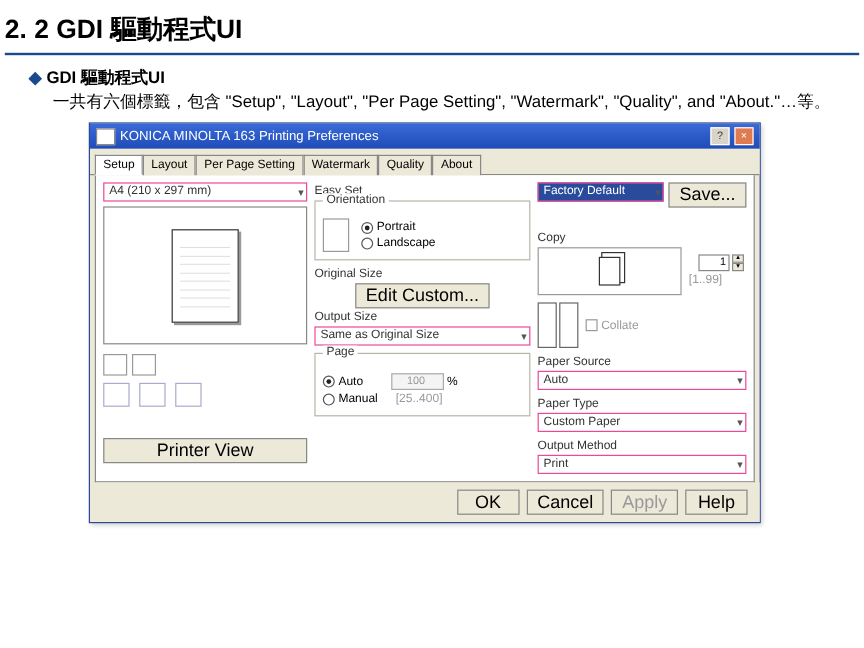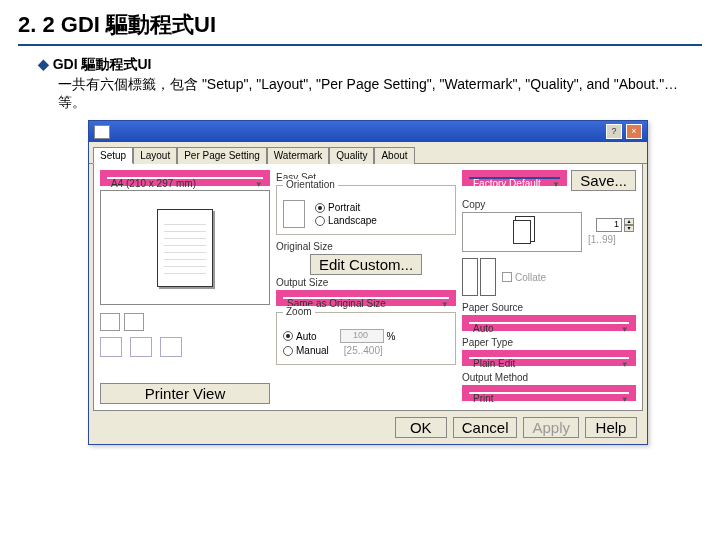--- a/index.html
+++ b/index.html
@@ -5,21 +5,21 @@
   * { box-sizing: border-box; }
   body {
     margin: 0;
     font-family: Arial, "Microsoft JhengHei", sans-serif;
     background: #fff;
     font-size: 13px;
   }
   .slide {
     width: 720px;
     height: 540px;
-    padding: 8px 18px;
+    padding: 8px 4px;
     position: relative;
   }
   .heading {
     font-size: 22px;
     font-weight: bold;
     margin: 2px 0 4px 0;
   }
   .underline {
     height: 2px;
     background: #184a8c;
@@ -93,21 +93,21 @@
     border: 1px solid #888;
     border-top: none;
     padding: 6px;
     display: flex;
     gap: 6px;
   }
   .col-left { width: 170px; }
   .col-mid { width: 180px; }
   .col-right { flex: 1; }
   .dropdown, .inputbox {
-    border: 7px solid #ec4899;
+    border: 1px solid #ec4899;
     background: #fff;
     height: 16px;
     line-height: 14px;
     padding: 0 14px 0 4px;
     font-size: 10px;
     position: relative;
     color: #333;
   }
   .dropdown::after {
     content: "▾";
@@ -205,20 +205,21 @@
   <div class="underline"></div>
 
   <div class="bullet-block">
     <div class="bullet">GDI 驅動程式UI</div>
     <div class="desc">一共有六個標籤，包含 "Setup", "Layout", "Per Page Setting", "Watermark", "Quality", and "About."…等。</div>
   </div>
 
   <div class="dialog">
     <div class="titlebar">
       <span class="tiny-ic"></span>
+      <span>KONICA MINOLTA 163 Printing Preferences</span>
       <span class="spacer"></span>
       <span class="tb-btn">?</span>
       <span class="tb-btn close">×</span>
     </div>
 
     <div class="tabs">
       <div class="tab active">Setup</div>
       <div class="tab">Layout</div>
       <div class="tab">Per Page Setting</div>
       <div class="tab">Watermark</div>
@@ -269,42 +270,42 @@
 
         <div class="label">Original Size</div>
         <div style="text-align:center; margin:4px 0;">
           <span class="btn">Edit Custom...</span>
         </div>
 
         <div class="label">Output Size</div>
         <div class="dropdown">Same as Original Size</div>
 
         <div class="groupbox" style="margin-top:6px;">
-          <div class="gb-label">Zoom</div>
+          <div class="gb-label">Page</div>
           <div class="radio checked">
             <span class="r"></span>
             <span>Auto</span>
             <span class="manual-input" style="margin-left:20px;text-align:center;">100</span>
             <span>%</span>
           </div>
           <div class="radio">
             <span class="r"></span>
             <span>Manual</span>
             <span style="margin-left:12px; color:#999;">[25..400]</span>
           </div>
         </div>
       </div>
 
       <div class="col-right">
         <div style="display:flex; gap:4px;">
           <div class="dropdown highlight" style="flex:1;">Factory Default</div>
           <div class="btn">Save...</div>
         </div>
 
-        <div class="label" style="margin-top:8px;">Copy</div>
+        <div class="label" style="margin-top:20px;">Copy</div>
         <div style="display:flex; align-items:center; gap:6px;">
           <div class="copybox">
             <div class="docs"></div>
           </div>
           <div>
             <div class="spinner">
               <div class="num">1</div>
               <div class="arrows">
                 <span>▴</span>
                 <span>▾</span>
@@ -322,21 +323,21 @@
           <div class="checkbox">
               <span class="c"></span>
               <span>Collate</span>
             </div>
         </div>
 
         <div class="label" style="margin-top:6px;">Paper Source</div>
         <div class="dropdown">Auto</div>
 
         <div class="label" style="margin-top:6px;">Paper Type</div>
-        <div class="dropdown">Plain Edit</div>
+        <div class="dropdown">Custom Paper</div>
 
         <div class="label" style="margin-top:6px;">Output Method</div>
         <div class="dropdown">Print</div>
       </div>
     </div>
 
     <div class="bottom-bar">
       <div class="btn">OK</div>
       <div class="btn">Cancel</div>
       <div class="btn disabled">Apply</div>

